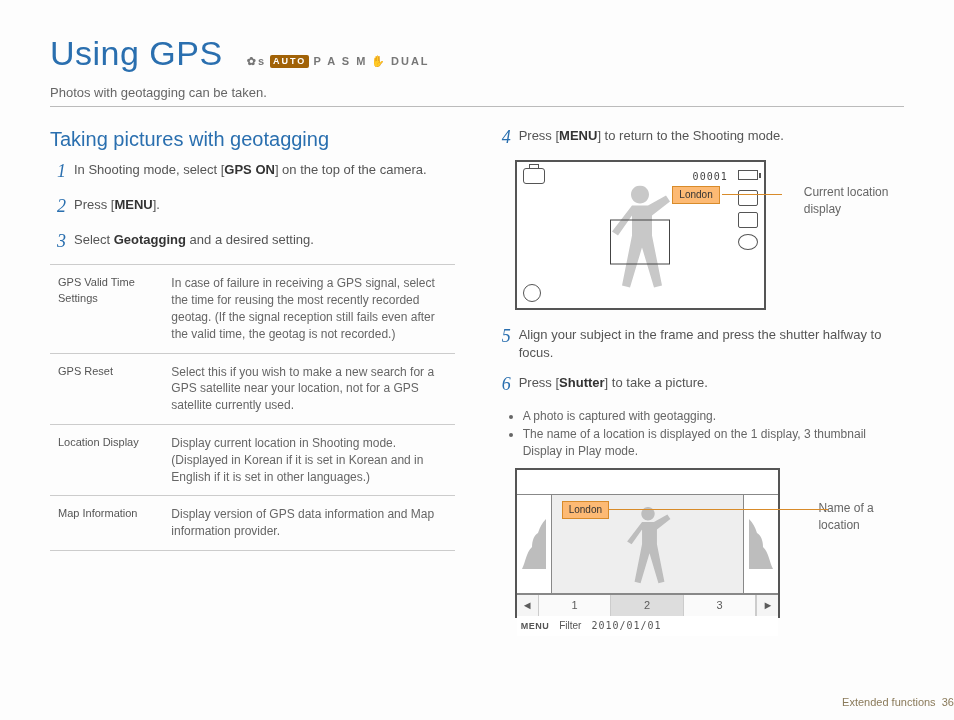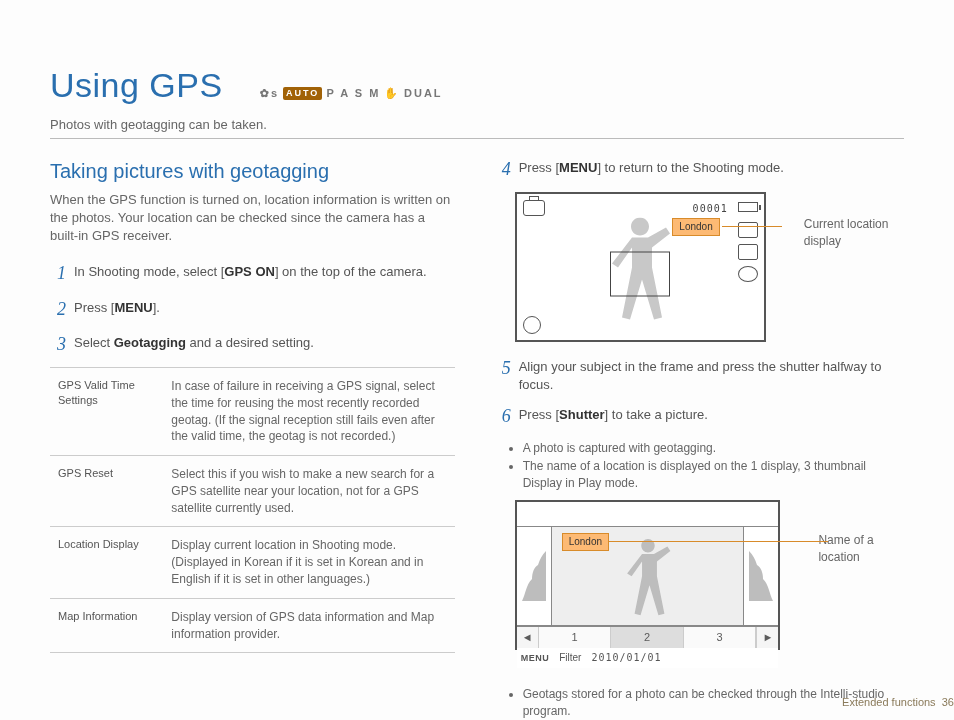--- a/index.html
+++ b/index.html
@@ -7,21 +7,21 @@
     font-family: Arial, Helvetica, sans-serif;
     width: 954px;
     height: 720px;
     background: #fdfdfd;
     color: #5b5b5b;
     font-size: 13px;
     line-height: 1.4;
     padding: 30px 50px 10px 50px;
     position: relative;
   }
-  .header { display: flex; align-items: baseline; gap: 37px; margin-bottom: 6px; margin-top: 32px; }
+  .header { display: flex; align-items: baseline; gap: 24px; margin-bottom: 6px; }
   .title { color: #2a6faf; font-size: 34px; font-weight: 300; letter-spacing: 0.5px; }
   .modes { font-size: 11px; letter-spacing: 2px; color: #777; font-weight: bold; display:flex; align-items:center; gap:4px;}
   .modes .auto { background:#a16207; color:#fff; padding:0 3px; border-radius:2px; font-size:9px;}
   .subtitle { color: #666; margin-bottom: 4px; }
   .rule { border: none; border-top: 1px solid #bbb; margin-bottom: 18px; }
   .columns { display: flex; gap: 40px; }
   .col { flex: 1; }
   .section-h { color: #2a6faf; font-size: 20px; font-weight: 400; margin-bottom: 6px; }
   .intro { color: #666; margin-bottom: 16px; }
   .step { display: flex; gap: 8px; margin-bottom: 10px; }
@@ -78,21 +78,20 @@
       <span>DUAL</span>
   </div>
 </div>
 <div class="subtitle">Photos with geotagging can be taken.</div>
 <hr class="rule">
 
 <div class="columns">
 
   <div class="col">
     <div class="section-h">Taking pictures with geotagging</div>
-    <div class="intro">When the GPS function is turned on, location information is written on the photos. Your location can be checked since the camera has a built-in GPS receiver.</div>
 
     <div class="step">
       <div class="step-num">1</div>
       <div class="step-text">
         <span>In Shooting mode, select [</span><b>GPS ON</b><span>] on the top of the camera.</span>
       </div>
     </div>
     <div class="step">
       <div class="step-num">2</div>
       <div class="step-text">
@@ -207,22 +206,19 @@
         </div>
         <div class="bottombar">
           <span class="menu-label">MENU</span>
           <span>Filter</span>
           <span class="date">2010/01/01</span>
         </div>
       </div>
       <div class="callout" style="margin-top:32px; margin-left:14px;">Name of a location</div>
     </div>
 
-    <ul class="bullets" style="margin-top:16px;">
-      <li>Geotags stored for a photo can be checked through the Intelli-studio program.</li>
-    </ul>
   </div>
 </div>
 
 <div class="footer">
   <span>Extended functions</span>
   &nbsp;<span>36</span>
 </div>
 
 </body></html>

